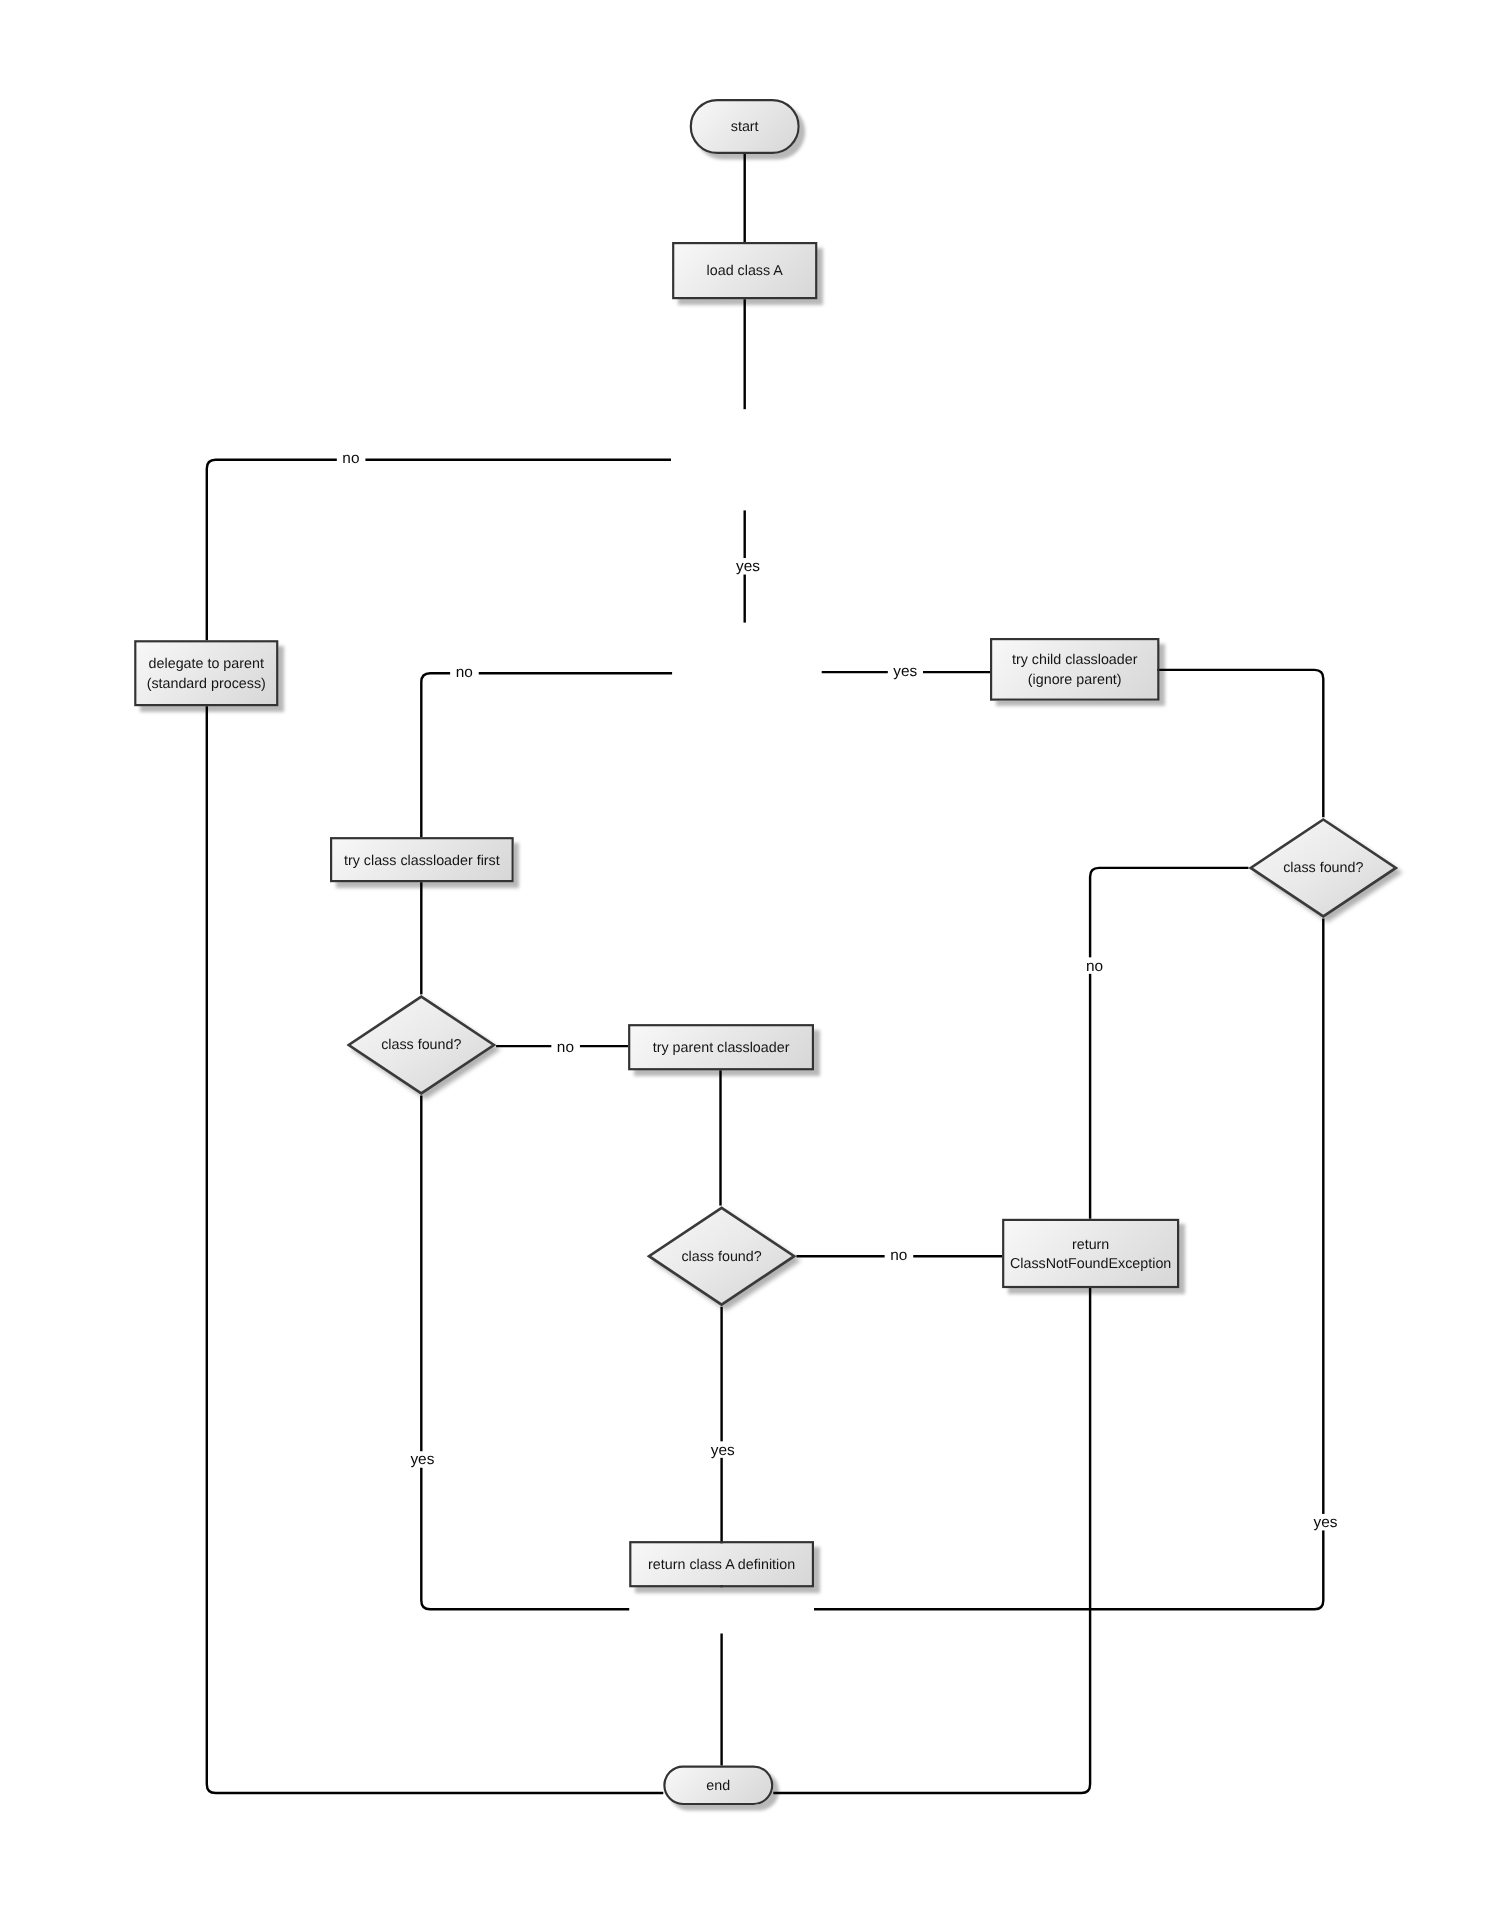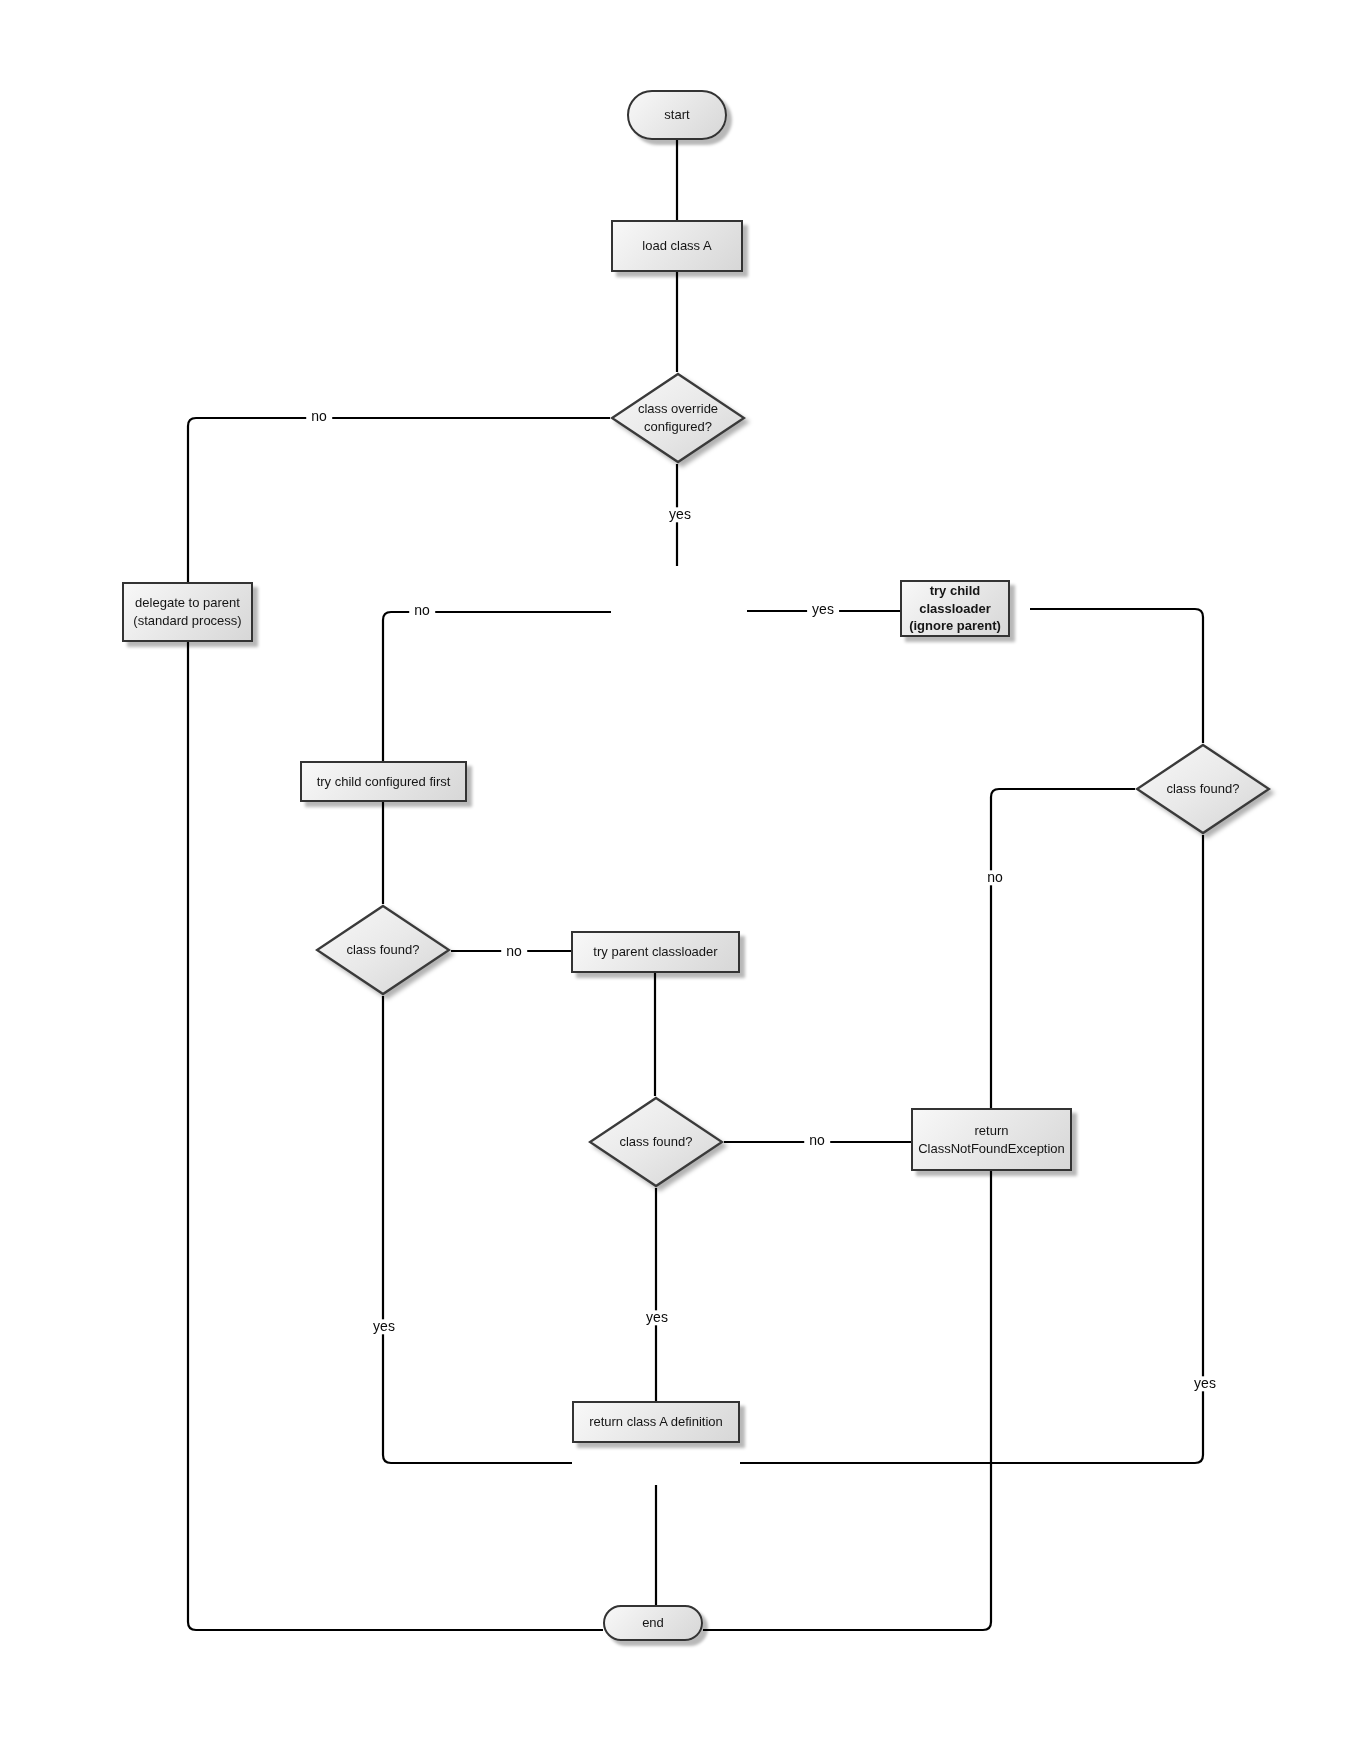--- a/index.html
+++ b/index.html
@@ -56,38 +56,32 @@
   </svg>
 
   <div class="node stadium-node" style="left:627px;top:90px;width:100px;height:50px;">
     <span>start</span>
   </div>
 
   <div class="node rect-node" style="left:611px;top:220px;width:132px;height:52px;">
     <span>load class A</span>
   </div>
 
-  <div class="node diamond-node" style="left:610px;top:372px;width:136px;height:92px;">
-    <svg viewBox="0 0 136 92" preserveAspectRatio="none">
-      <polygon points="68,2 134,46 68,90 2,46" fill="url(#diamondGrad)" stroke="#3a3a3a" stroke-width="2.4"></polygon>
-    </svg>
-    <span class="diamond-label">class override configured?</span>
-  </div>
 
   <div class="node rect-node" style="left:122px;top:582px;width:131px;height:60px;">
     <span>delegate to parent (standard process)</span>
   </div>
 
 
-  <div class="node rect-node" style="left:900px;top:580px;width:110px;height:57px;font-weight:bold;">
+  <div class="node rect-node" style="left:900px;top:580px;width:154px;height:57px;">
     <span>try child classloader (ignore parent)</span>
   </div>
 
   <div class="node rect-node" style="left:300px;top:761px;width:167px;height:41px;">
-    <span>try child configured first</span>
+    <span>try class classloader first</span>
   </div>
 
   <div class="node diamond-node" style="left:1135px;top:743px;width:136px;height:92px;">
     <svg viewBox="0 0 136 92" preserveAspectRatio="none">
       <polygon points="68,2 134,46 68,90 2,46" fill="url(#diamondGrad)" stroke="#3a3a3a" stroke-width="2.4"></polygon>
     </svg>
     <span class="diamond-label">class found?</span>
   </div>
 
   <div class="node diamond-node" style="left:315px;top:904px;width:136px;height:92px;">

